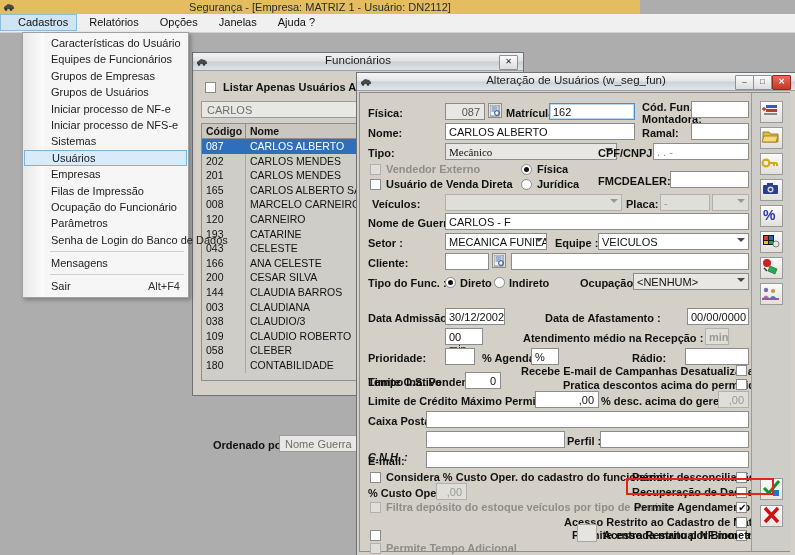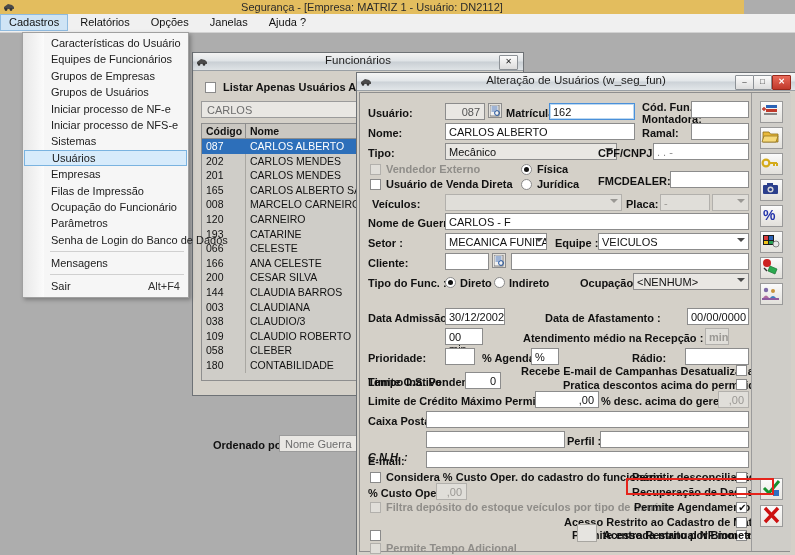--- a/index.html
+++ b/index.html
@@ -6,21 +6,21 @@
   body{
     width:795px;height:555px;overflow:hidden;
     font-family:"Liberation Sans", sans-serif;
     font-size:11px;
     background:#adadad;
     position:relative;
     -webkit-font-smoothing:none;
   }
   
   #app-titlebar{
-    position:absolute;left:0;top:0;width:744px;height:14px;
+    position:absolute;left:0;top:0;width:640px;height:14px;
     background:#e3bd5e;
     color:#2b2b2b;
     font-size:11px;
     text-align:center;
     line-height:14px;
     font-family:"Liberation Sans", sans-serif;
   }
   #app-titlebar .app-icon{
     position:absolute;left:3px;top:1px;width:12px;height:11px;
   }
@@ -34,21 +34,21 @@
     display:inline-block;
     padding:2px 9px 2px 9px;
     line-height:13px;
     font-size:11px;
     color:#111;
     cursor:default;
   }
   #menubar .mi.active{
     background:#cfe4f5;
     border:1px solid #8fbbe0;
-    padding:1px 8px 1px 8px;
+    padding:1px 8px 1px 17px;
   }
   
   #dropdown{
     position:absolute;left:22px;top:32px;width:165px;
     background:#f6f6f6;
     border:1px solid #a0a0a0;
     box-shadow:2px 2px 4px rgba(0,0,0,.28);
     padding:2px 0 2px 0;
     z-index:50;
   }
@@ -299,21 +299,21 @@
           </div>
           <div class="row">
             <div class="c-cod">120</div>
             <div class="c-nome">CARNEIRO</div>
           </div>
           <div class="row">
             <div class="c-cod">193</div>
             <div class="c-nome">CATARINE</div>
           </div>
           <div class="row">
-            <div class="c-cod">066</div>
+            <div class="c-cod">043</div>
             <div class="c-nome">CELESTE</div>
           </div>
           <div class="row">
             <div class="c-cod">166</div>
             <div class="c-nome">ANA CELESTE</div>
           </div>
           <div class="row">
             <div class="c-cod">200</div>
             <div class="c-nome">CESAR SILVA</div>
           </div>
@@ -359,42 +359,42 @@
     </span>
     <span class="ttl">Alteração de Usuários (w_seg_fun)</span>
     <span class="btnbox" style="right:41px;">–</span>
     <span class="btnbox" style="right:23px;">□</span>
     <span class="btnbox close" style="right:4px;">✕</span>
   </div>
 
   <div id="alt-body">
     <div id="alt-form">
 
-      <div class="lbl" style="left:8px;top:14px;">Usuário:</div>
+      <div class="lbl" style="left:8px;top:14px;">Física:</div>
       <div class="fld ro right" style="left:85px;top:10px;width:40px;">087</div>
       <div class="lookup-btn" style="left:128px;top:10px;">
         <svg width="11" height="12" viewBox="0 0 11 12">
             <rect x="0" y="0" width="9" height="11" fill="#f2f2f2" stroke="#555" stroke-width="0.7"></rect>
             <path d="M1.5 2 h6 M1.5 4 h6 M1.5 6 h4" stroke="#2255aa" stroke-width="0.8"></path>
             <circle cx="7" cy="8" r="2.4" fill="none" stroke="#1b4f9c" stroke-width="1"></circle>
           </svg>
       </div>
       <div class="lbl" style="left:146px;top:14px;">Matrícula:</div>
       <div class="fld focus" style="left:189px;top:10px;width:86px;">162</div>
       <div class="lbl" style="left:282px;top:8px;">Cód. Fun.</div>
       <div class="lbl" style="left:282px;top:20px;">Montadora:</div>
       <div class="fld" style="left:331px;top:8px;width:58px;"></div>
 
       <div class="lbl" style="left:8px;top:34px;">Nome:</div>
       <div class="fld" style="left:85px;top:30px;width:190px;">CARLOS ALBERTO</div>
       <div class="lbl" style="left:282px;top:34px;">Ramal:</div>
       <div class="fld" style="left:331px;top:30px;width:58px;"></div>
 
       <div class="lbl" style="left:8px;top:54px;">Tipo:</div>
-      <div class="sel-fld" style="left:85px;top:50px;width:172px;">
+      <div class="sel-fld" style="left:85px;top:50px;width:172px;font-family:Liberation Serif, serif;">
         <span>Mecânico</span>
         <span class="arr"></span>
       </div>
       <div class="lbl" style="left:238px;top:54px;">CPF/CNPJ:</div>
       <div class="fld" style="left:293px;top:50px;width:96px;color:#8a8a8a;">.   .     -</div>
 
       <div class="cbx dis" style="left:10px;top:71px;"></div>
       <div class="lbl dis" style="left:26px;top:70px;">Vendedor Externo</div>
       <div class="radio on" style="left:161px;top:71px;"></div>
       <div class="lbl" style="left:177px;top:70px;">Física</div>

